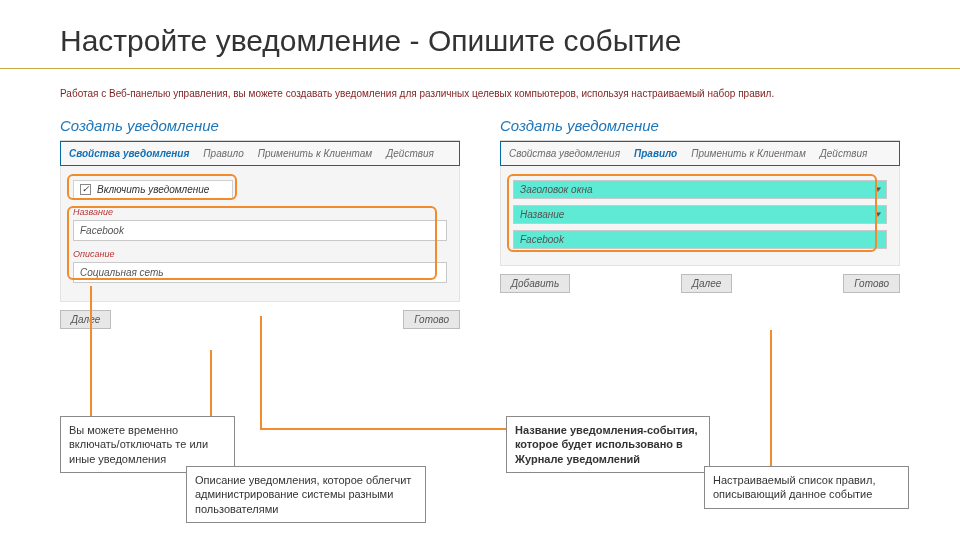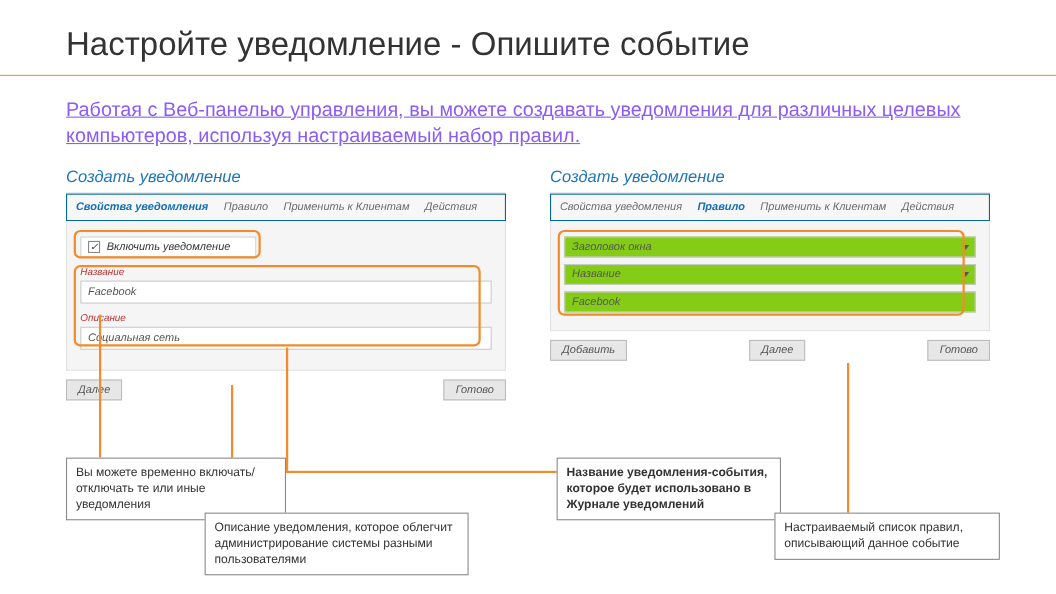--- a/index.html
+++ b/index.html
@@ -16,25 +16,24 @@
     font-weight: 300;
     color: #333;
     padding: 24px 60px 10px 60px;
   }
   .title-rule {
     height: 1px;
     background: #c9a84a;
     margin: 0 0 18px 0;
   }
   .intro {
-    font-size: 18px;
-    color: #8b5cf6;
+    font-size: 10px;
+    color: #7f1d1d;
     padding: 0 60px 10px 60px;
     line-height: 1.35;
-    text-decoration: underline;
   }
   .panels {
     display: flex;
     gap: 40px;
     padding: 0 60px;
     font-style: italic;
   }
   .panel {
     flex: 1;
     position: relative;
@@ -85,21 +84,21 @@
     border: 1px solid #c9c9c9;
     font-size: 10px;
     color: #555;
     padding: 4px 6px;
     width: 100%;
     margin-bottom: 8px;
   }
   
   .select-row {
     display: flex;
-    background: #84cc16;
+    background: #5eead4;
     border: 1px solid #c9c9c9;
     font-size: 10px;
     color: #555;
     padding: 3px 6px;
     margin-bottom: 6px;
   }
   .select-row .caret { margin-left: auto; font-size: 9px; color: #555; }
   
   .btn-row { display: flex; justify-content: space-between; gap: 2px; margin-top: 8px; }
   .btn {
@@ -196,16 +195,16 @@
 
 <div class="conn" style="left:90px; top:286px; width:2px; height:130px;"></div>
 
 <div class="conn" style="left:260px; top:316px; width:2px; height:112px;"></div>
 <div class="conn" style="left:260px; top:428px; width:250px; height:2px;"></div>
 
 <div class="conn" style="left:210px; top:350px; width:2px; height:118px;"></div>
 
 <div class="conn" style="left:770px; top:330px; width:2px; height:140px;"></div>
 
-<div class="callout" style="left:60px; top:416px; width:200px;">Вы можете временно включать/отключать те или иные уведомления</div>
+<div class="callout" style="left:60px; top:416px; width:175px;">Вы можете временно включать/отключать те или иные уведомления</div>
 <div class="callout" style="left:186px; top:466px; width:260px;">Описание уведомления, которое облегчит администрирование системы разными пользователями</div>
 <div class="callout" style="left:506px; top:416px; width:204px;font-weight:bold;">Название уведомления-события, которое будет использовано в Журнале уведомлений</div>
 <div class="callout" style="left:704px; top:466px; width:205px;">Настраиваемый список правил, описывающий данное событие</div>
 
 </body></html>

